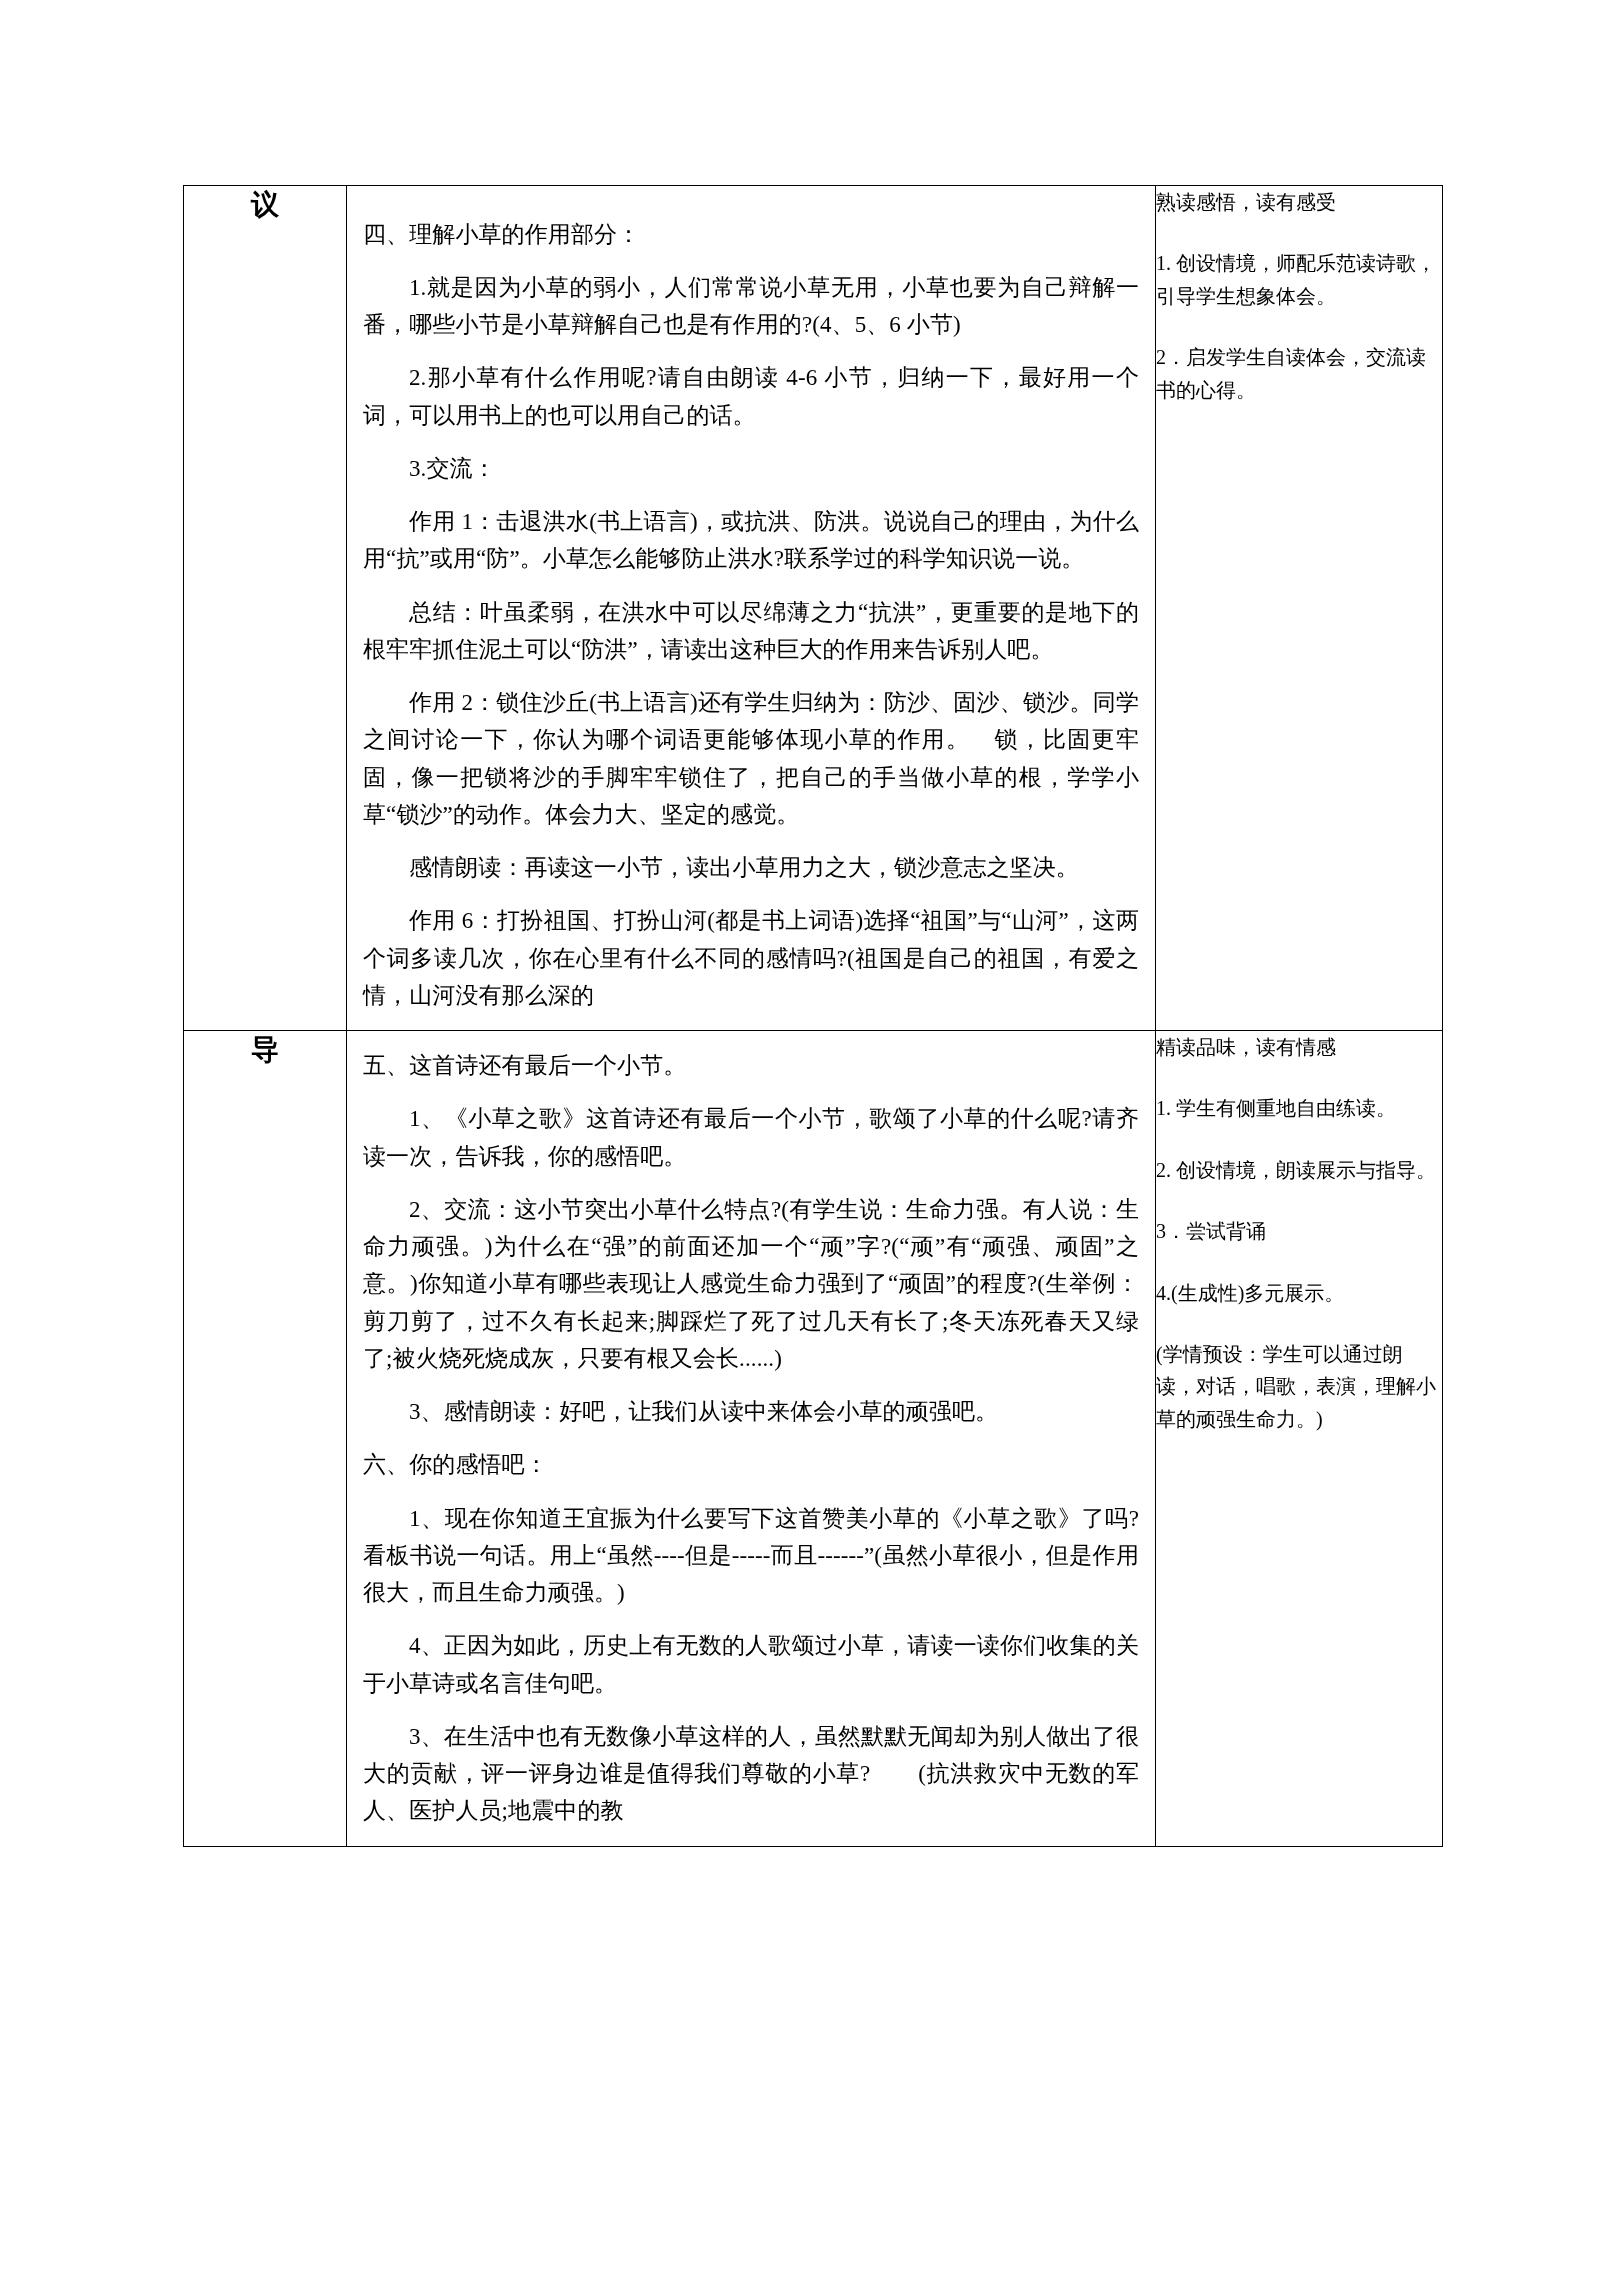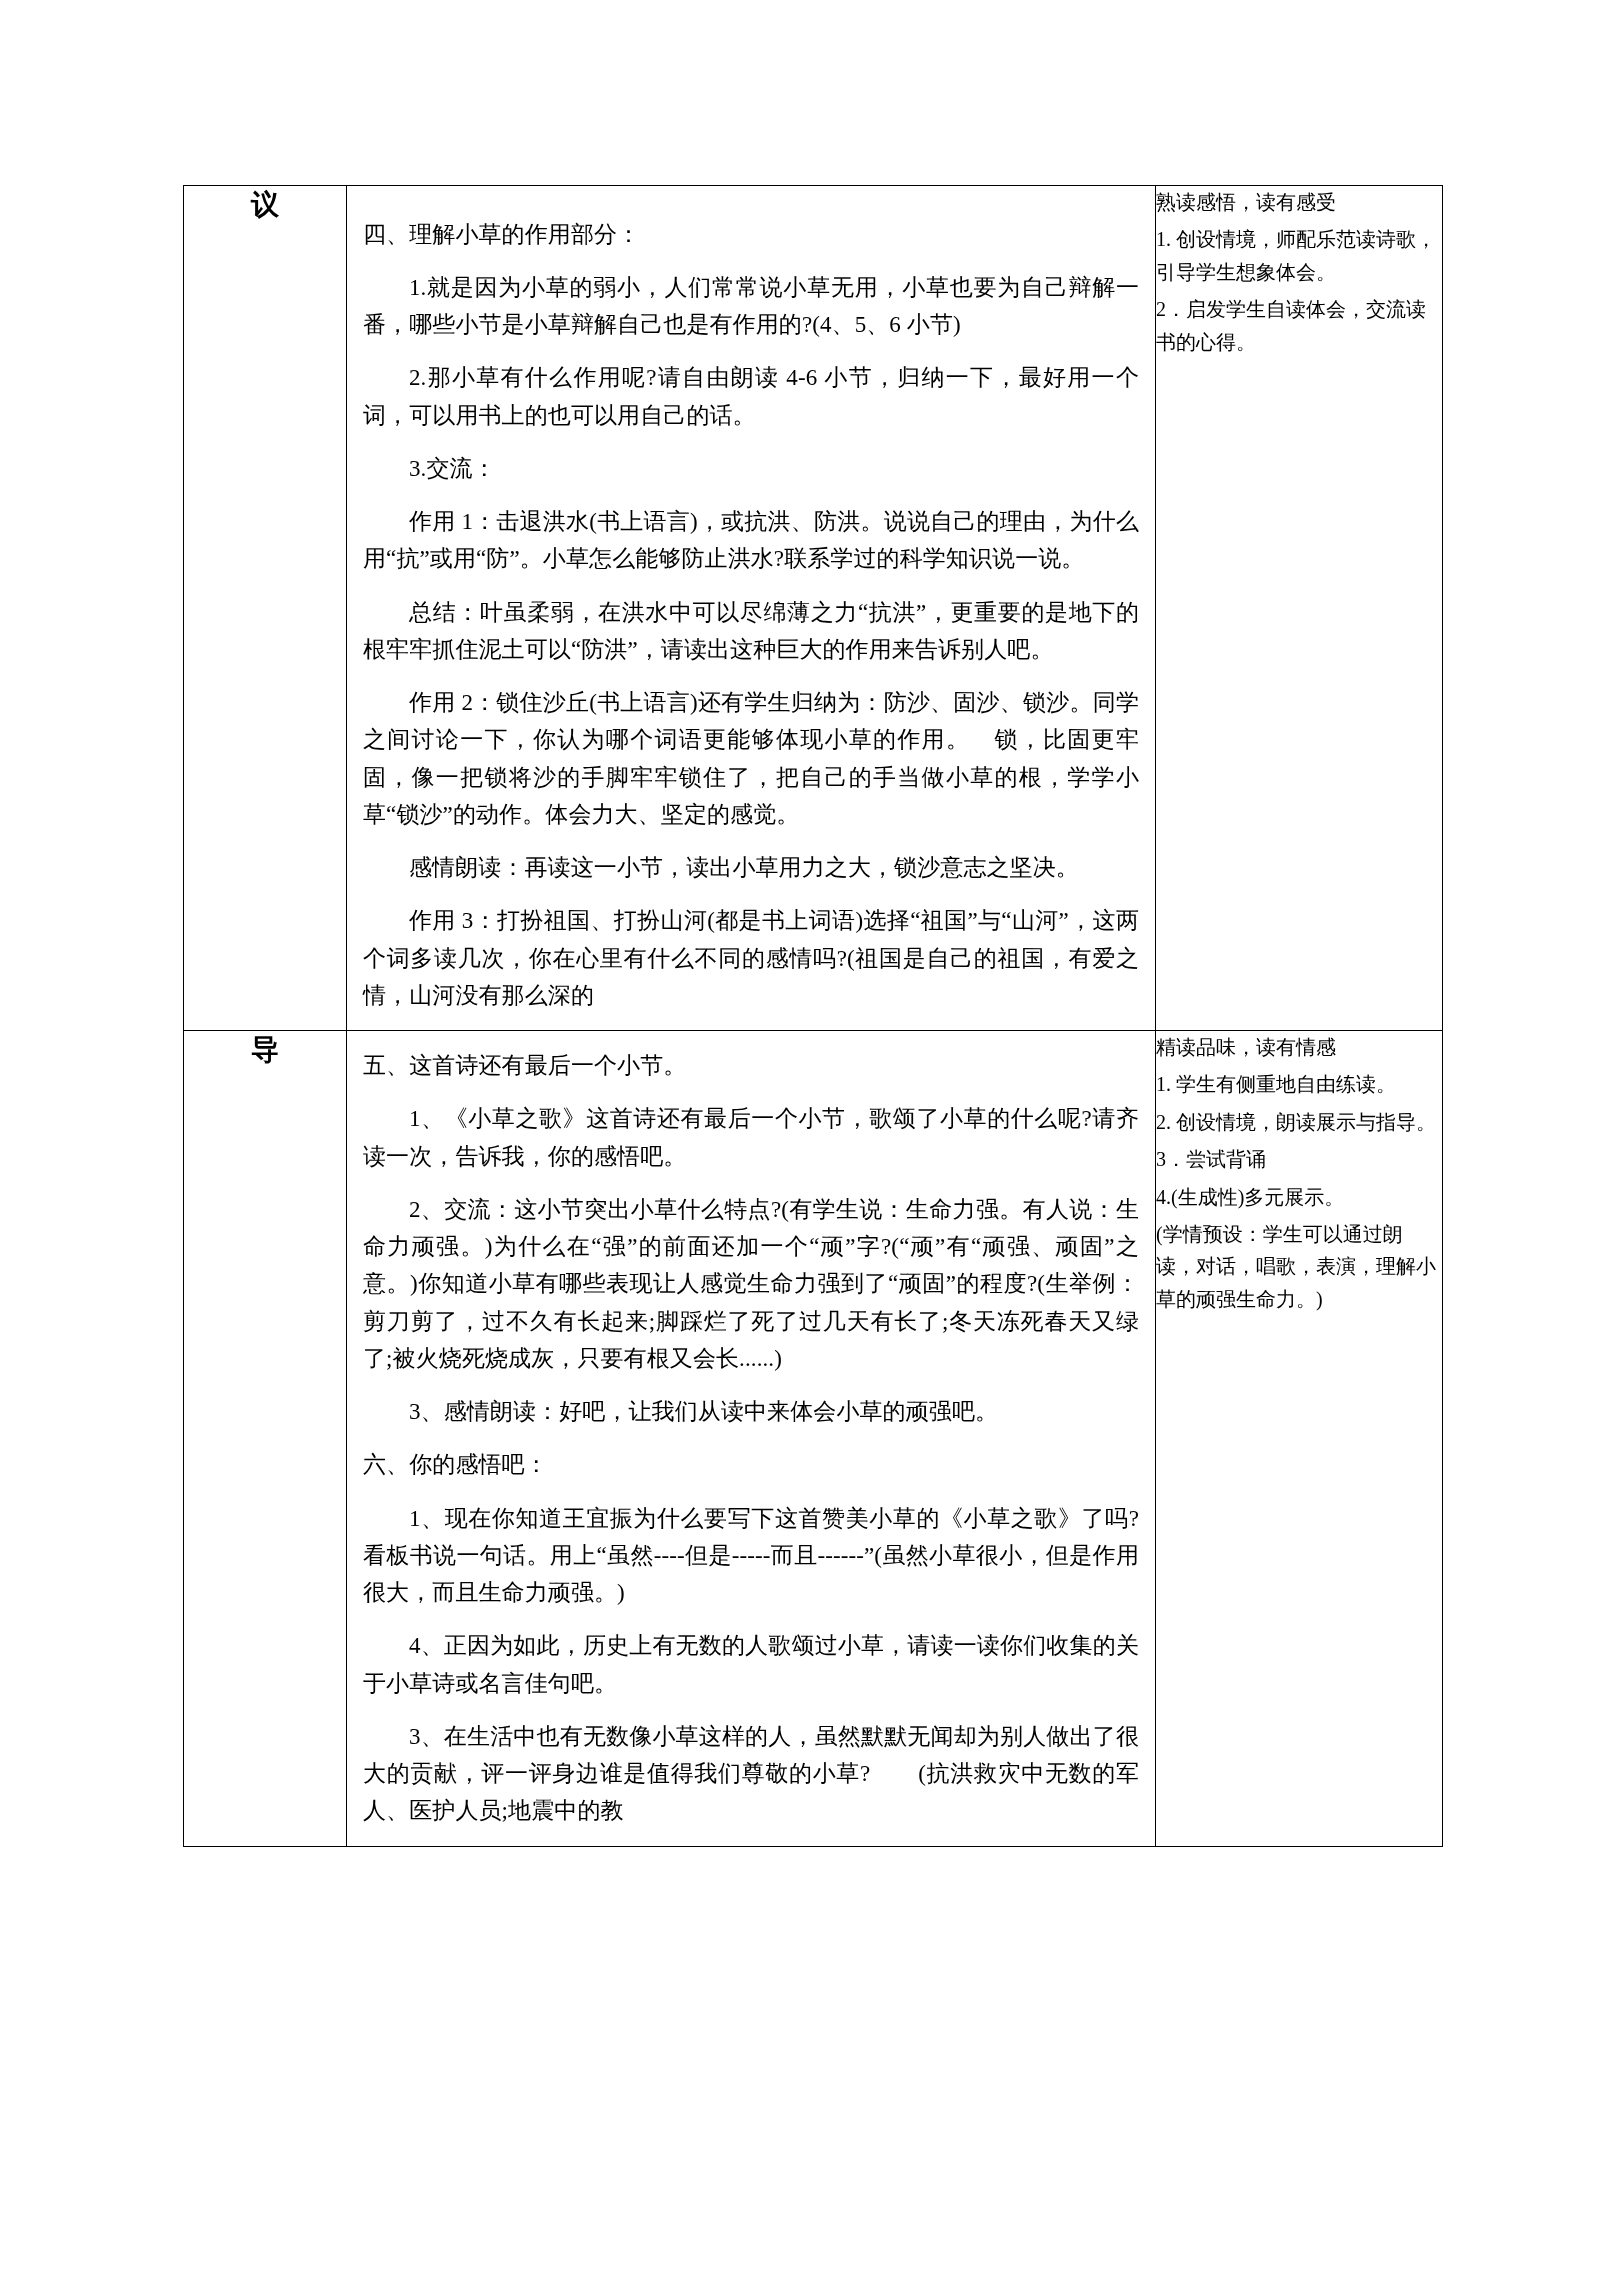--- a/index.html
+++ b/index.html
@@ -61,42 +61,42 @@
     letter-spacing: 0.1px;
   }
   .p + .p { margin-top: 1.4px; }
   .ind2 { text-indent: 46px; }
 
   .notes-p {
     font-size: 20px;
     line-height: 1.62;
     margin: 0;
   }
-  .notes-gap { margin-top: 5px; }
+  .notes-gap { margin-top: 29px; }
 
   .row-yi .main-cell { padding-top: 13.6px; }
 </style>
 </head>
 <body>
 
 <div class="page">
   <table class="doc-table">
     <tbody>
       <tr class="row-yi">
         <td class="col-label label-cell">议</td>
         <td class="col-main main-cell">
           <p class="p">四、理解小草的作用部分：</p>
           <p class="p ind2">1.就是因为小草的弱小，人们常常说小草无用，小草也要为自己辩解一番，哪些小节是小草辩解自己也是有作用的?(4、5、6 小节)</p>
           <p class="p ind2">2.那小草有什么作用呢?请自由朗读 4-6 小节，归纳一下，最好用一个词，可以用书上的也可以用自己的话。</p>
           <p class="p ind2">3.交流：</p>
           <p class="p ind2">作用 1：击退洪水(书上语言)，或抗洪、防洪。说说自己的理由，为什么用“抗”或用“防”。小草怎么能够防止洪水?联系学过的科学知识说一说。</p>
           <p class="p ind2">总结：叶虽柔弱，在洪水中可以尽绵薄之力“抗洪”，更重要的是地下的根牢牢抓住泥土可以“防洪”，请读出这种巨大的作用来告诉别人吧。</p>
           <p class="p ind2">作用 2：锁住沙丘(书上语言)还有学生归纳为：防沙、固沙、锁沙。同学之间讨论一下，你认为哪个词语更能够体现小草的作用。　锁，比固更牢固，像一把锁将沙的手脚牢牢锁住了，把自己的手当做小草的根，学学小草“锁沙”的动作。体会力大、坚定的感觉。</p>
           <p class="p ind2">感情朗读：再读这一小节，读出小草用力之大，锁沙意志之坚决。</p>
-          <p class="p ind2">作用 3：打扮祖国、打扮山河(都是书上词语)选择“祖国”与“山河”，这两个词多读几次，你在心里有什么不同的感情吗?(祖国是自己的祖国，有爱之情，山河没有那么深的</p>
+          <p class="p ind2">作用 6：打扮祖国、打扮山河(都是书上词语)选择“祖国”与“山河”，这两个词多读几次，你在心里有什么不同的感情吗?(祖国是自己的祖国，有爱之情，山河没有那么深的</p>
         </td>
         <td class="col-notes notes-cell">
           <p class="notes-p">熟读感悟，读有感受</p>
           <p class="notes-p notes-gap">1. 创设情境，师配乐范读诗歌，引导学生想象体会。</p>
           <p class="notes-p notes-gap">2．启发学生自读体会，交流读书的心得。</p>
         </td>
       </tr>
       <tr class="row-dao">
         <td class="col-label label-cell">导</td>
         <td class="col-main main-cell">

